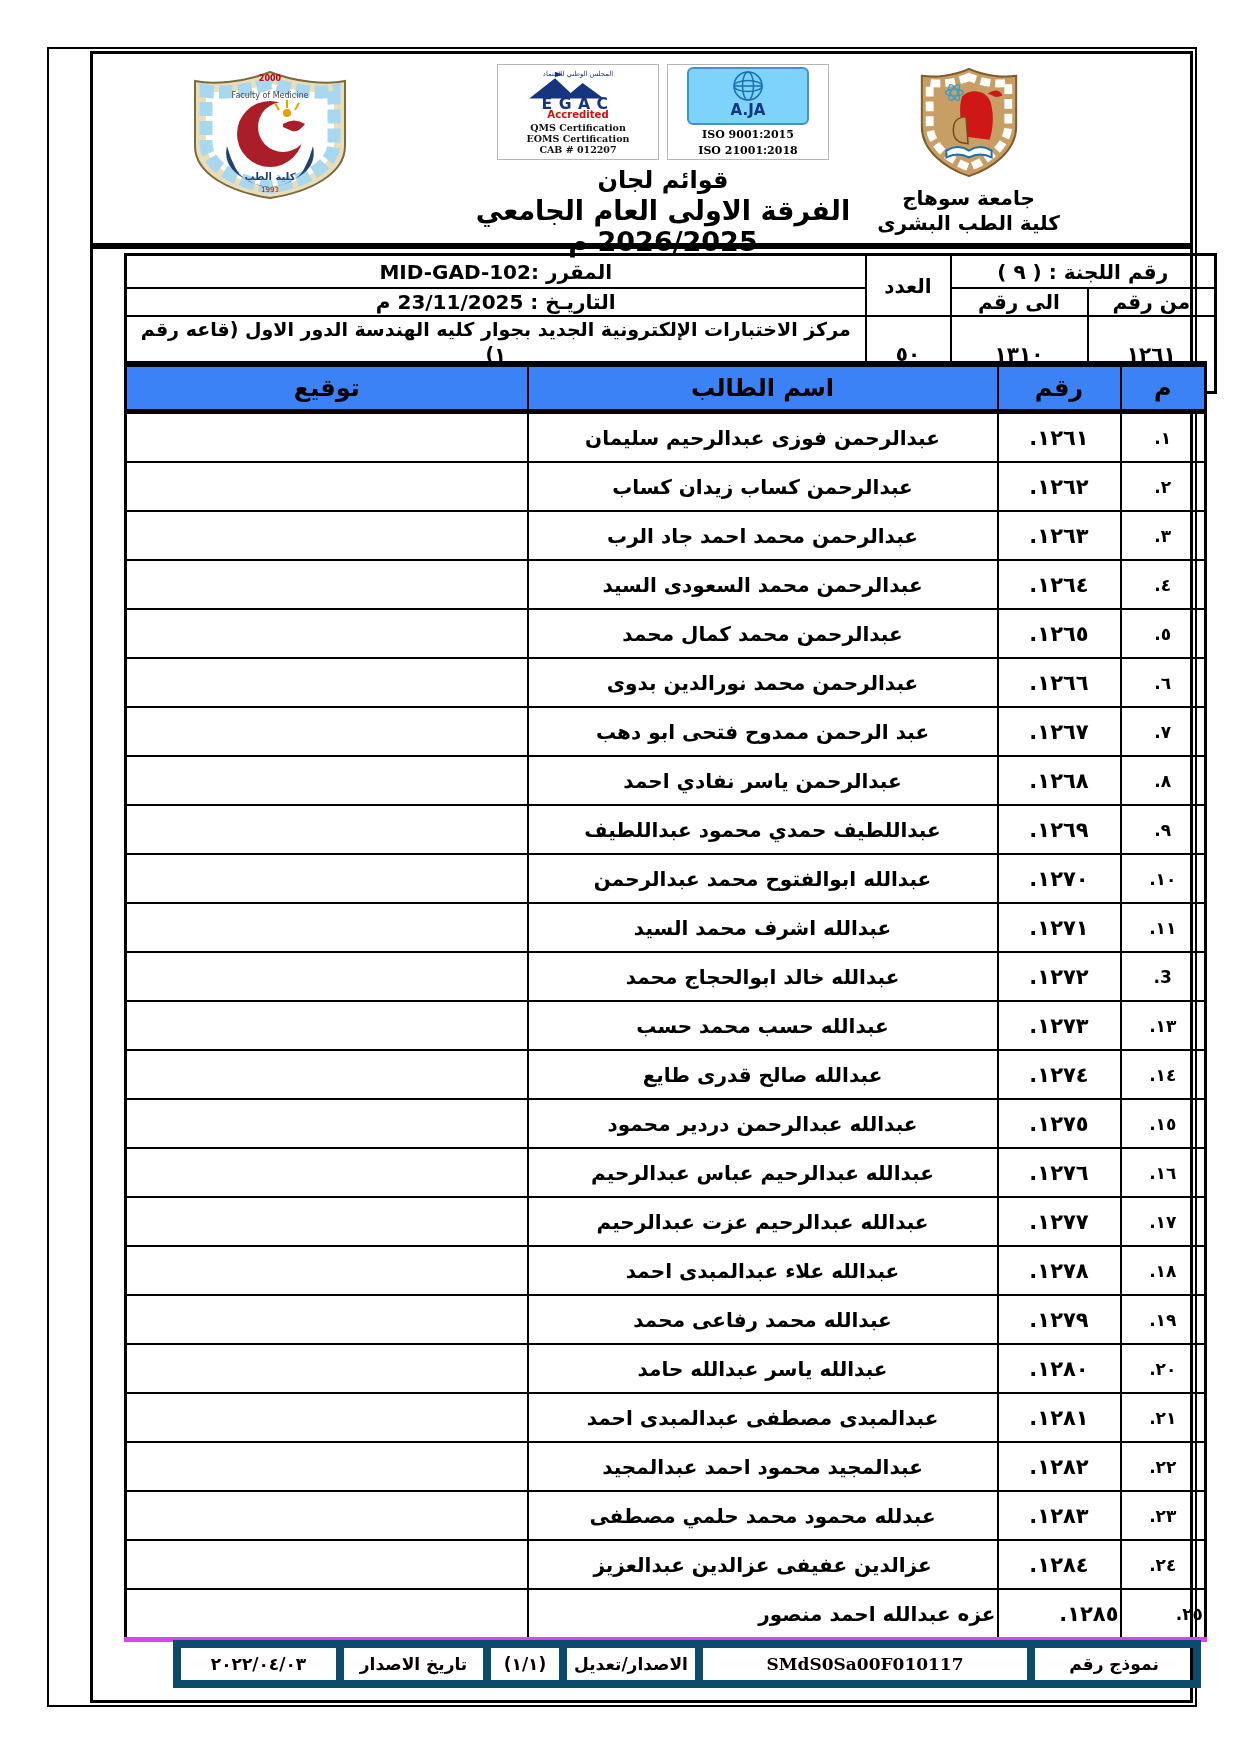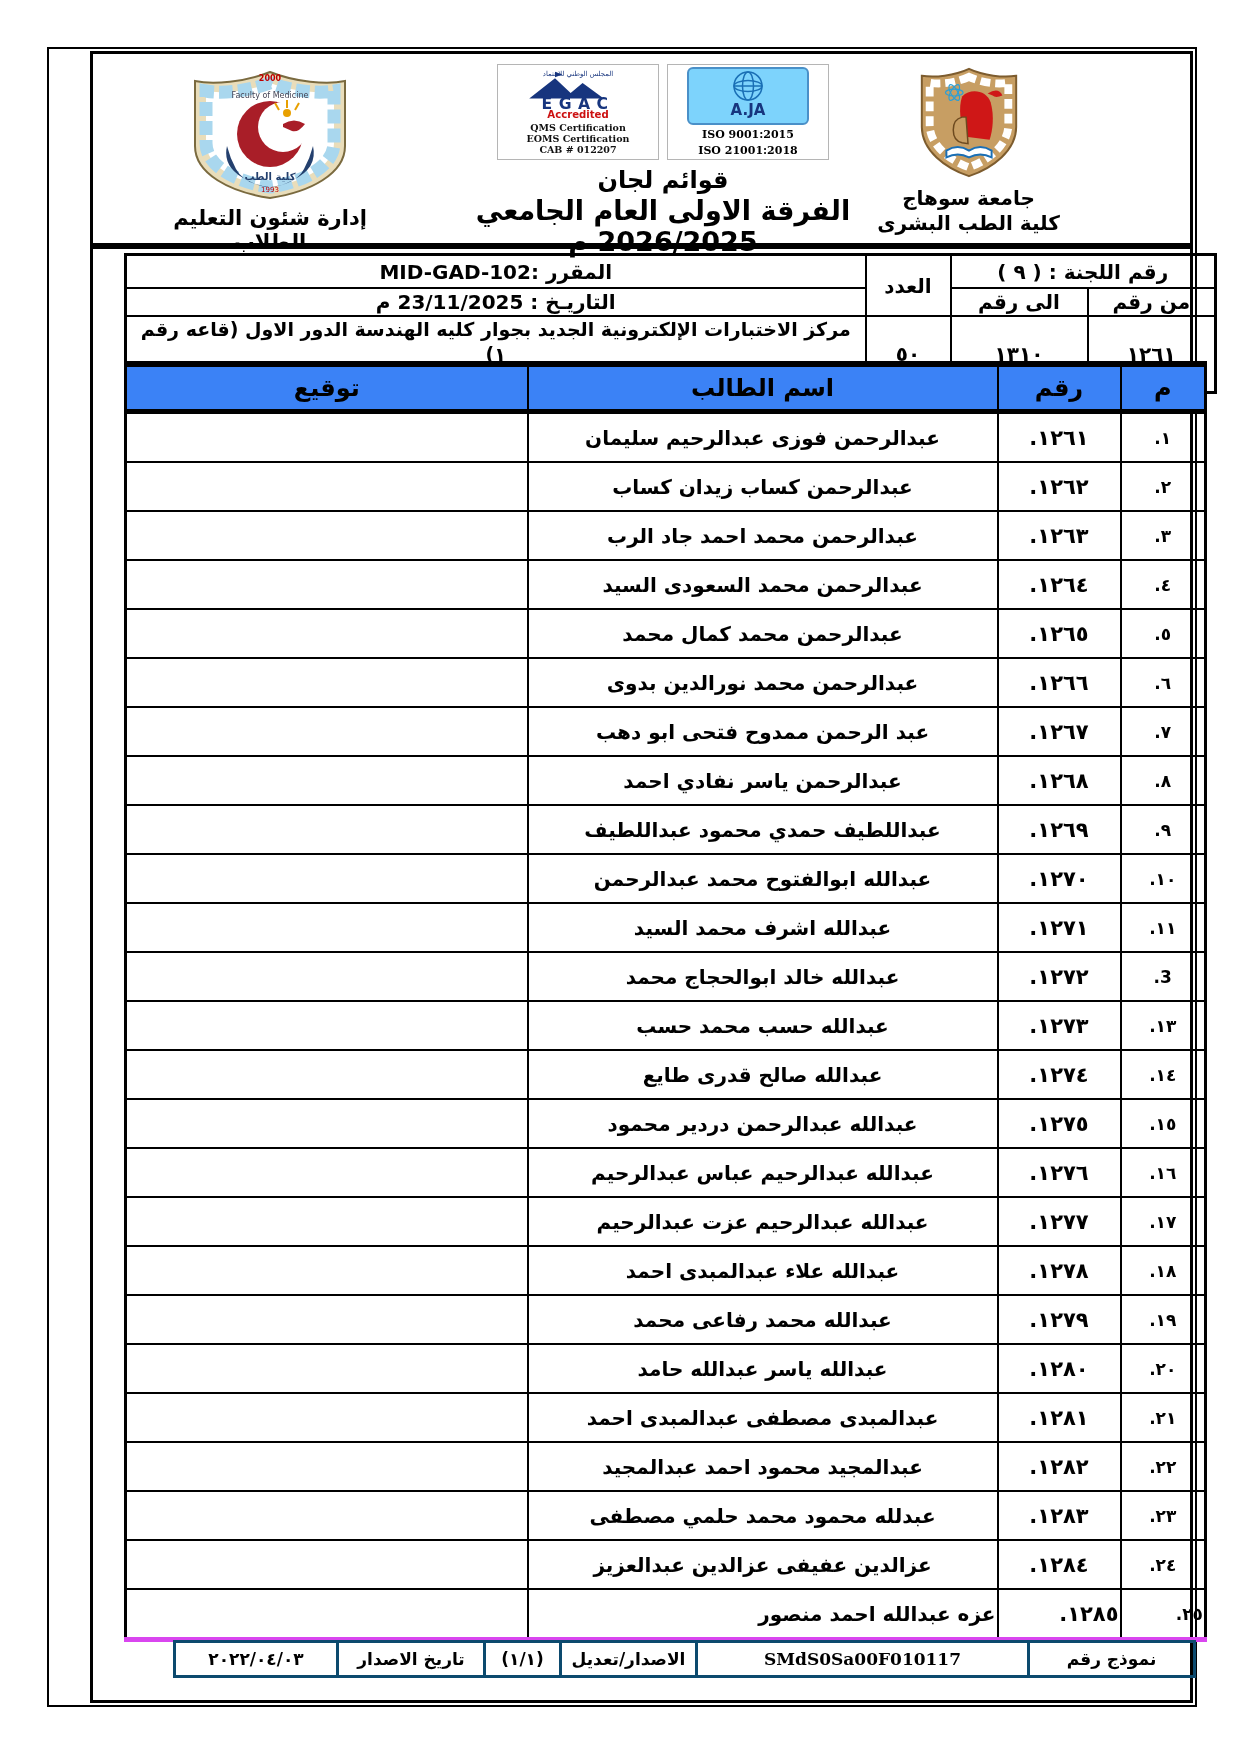--- a/index.html
+++ b/index.html
@@ -39,21 +39,21 @@
   .main-table th{background:#3b82f6;border:2px solid #000;border-top:6px solid #000;border-bottom:5px solid #000;
                  height:40px;font-size:24px;font-weight:bold;}
   .main-table td{border:2px solid #000;height:45px;font-weight:bold;text-align:center;vertical-align:middle;overflow:hidden;}
   .main-table tbody tr:last-child td{border-bottom:5px solid #d946ef;text-align:right;}
   .col-serial{font-size:17px;}
   .col-number{font-size:21px;}
   .col-name{font-size:20px;}
 
   
   .footer-table{position:absolute;left:80px;top:1586px;width:1020px;direction:rtl;border:2px solid #000;}
-  .footer-table td{border:3px solid #0c4a6e;height:30px;font-weight:bold;font-size:17px;text-align:center;vertical-align:middle;}
+  .footer-table td{border:8px solid #0c4a6e;height:30px;font-weight:bold;font-size:17px;text-align:center;vertical-align:middle;}
   .footer-code{font-family:"DejaVu Serif",serif;direction:ltr;font-size:18px;}
 </style>
 </head>
 <body>
 
 <div class="frame">
 <div class="frame-inner">
 
   <div class="header-left">
     <span>
@@ -70,21 +70,20 @@
               <line x1="104" y1="42" x2="100" y2="35"></line>
             </g>
         <circle cx="112" cy="45" r="4" fill="#e8a000"></circle>
         <path d="M108 56 q11 -7 22 0 q-7 9 -13 7 l-9 -4 z" fill="#a91e28"></path>
         <path d="M52 78 q-5 22 20 34 q13 7 22 7 q-25 -3 -33 -18 q-6 -11 -9 -23 z" fill="#24406e"></path>
         <path d="M138 78 q5 22 -20 34 q-13 7 -22 7 q25 -3 33 -18 q6 -11 9 -23 z" fill="#24406e"></path>
         <text x="95" y="112" text-anchor="middle" font-size="10" fill="#24406e" font-weight="bold">كلية الطب</text>
         <text x="95" y="124" text-anchor="middle" font-size="7" fill="#c00000">1993</text>
       </svg>
     </span>
-    <div class="admin-label">إدارة شئون التعليم الطلاب</div>
   </div>
 
   <div class="header-center">
     <div class="cert-row">
       <div class="cert-box">
         <svg width="138" height="52" viewBox="0 0 150 56">
           <text x="75" y="9" text-anchor="middle" font-size="7.5" fill="#17357e">المجلس الوطني للاعتماد</text>
           <path d="M22 34 L50 12 L67 28 L80 17 L103 34 Z" fill="#17357e"></path>
           <path d="M50 12 l0 -7 l8 3 l-8 3 Z" fill="#17357e"></path>
           <text x="75" y="45" text-anchor="middle" font-size="17" letter-spacing="7" font-weight="bold" fill="#17357e">EGAC</text>

